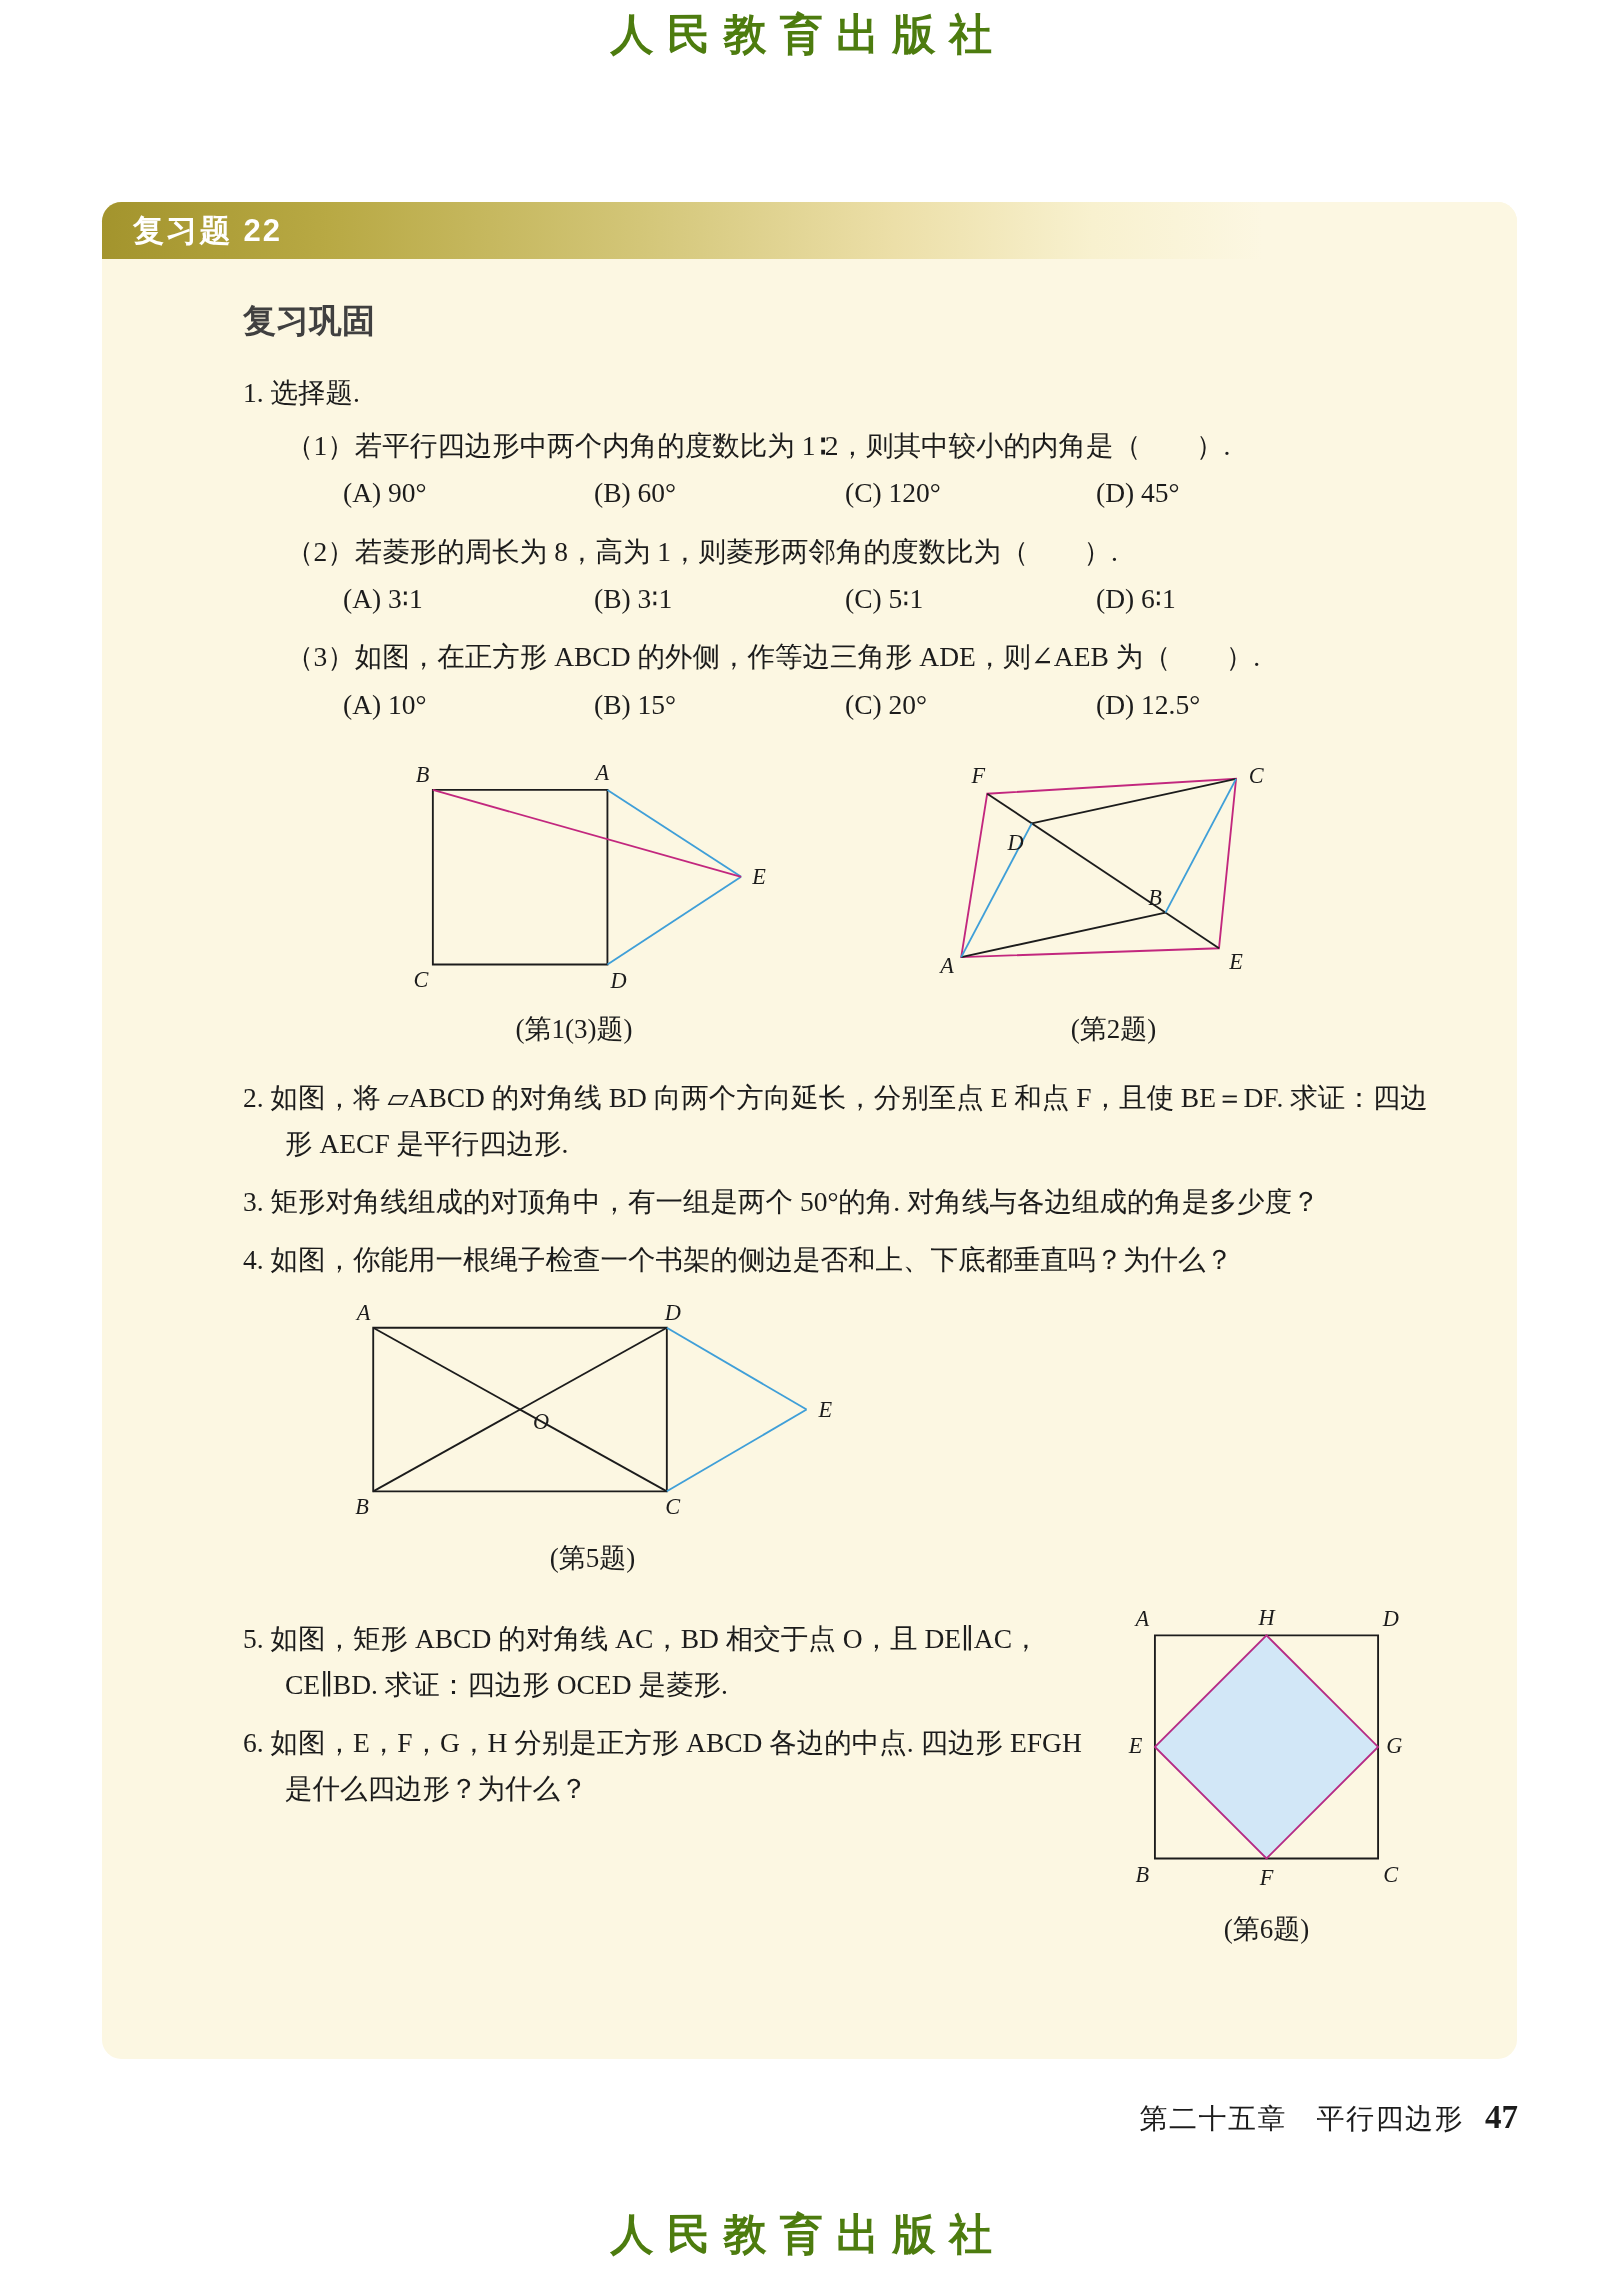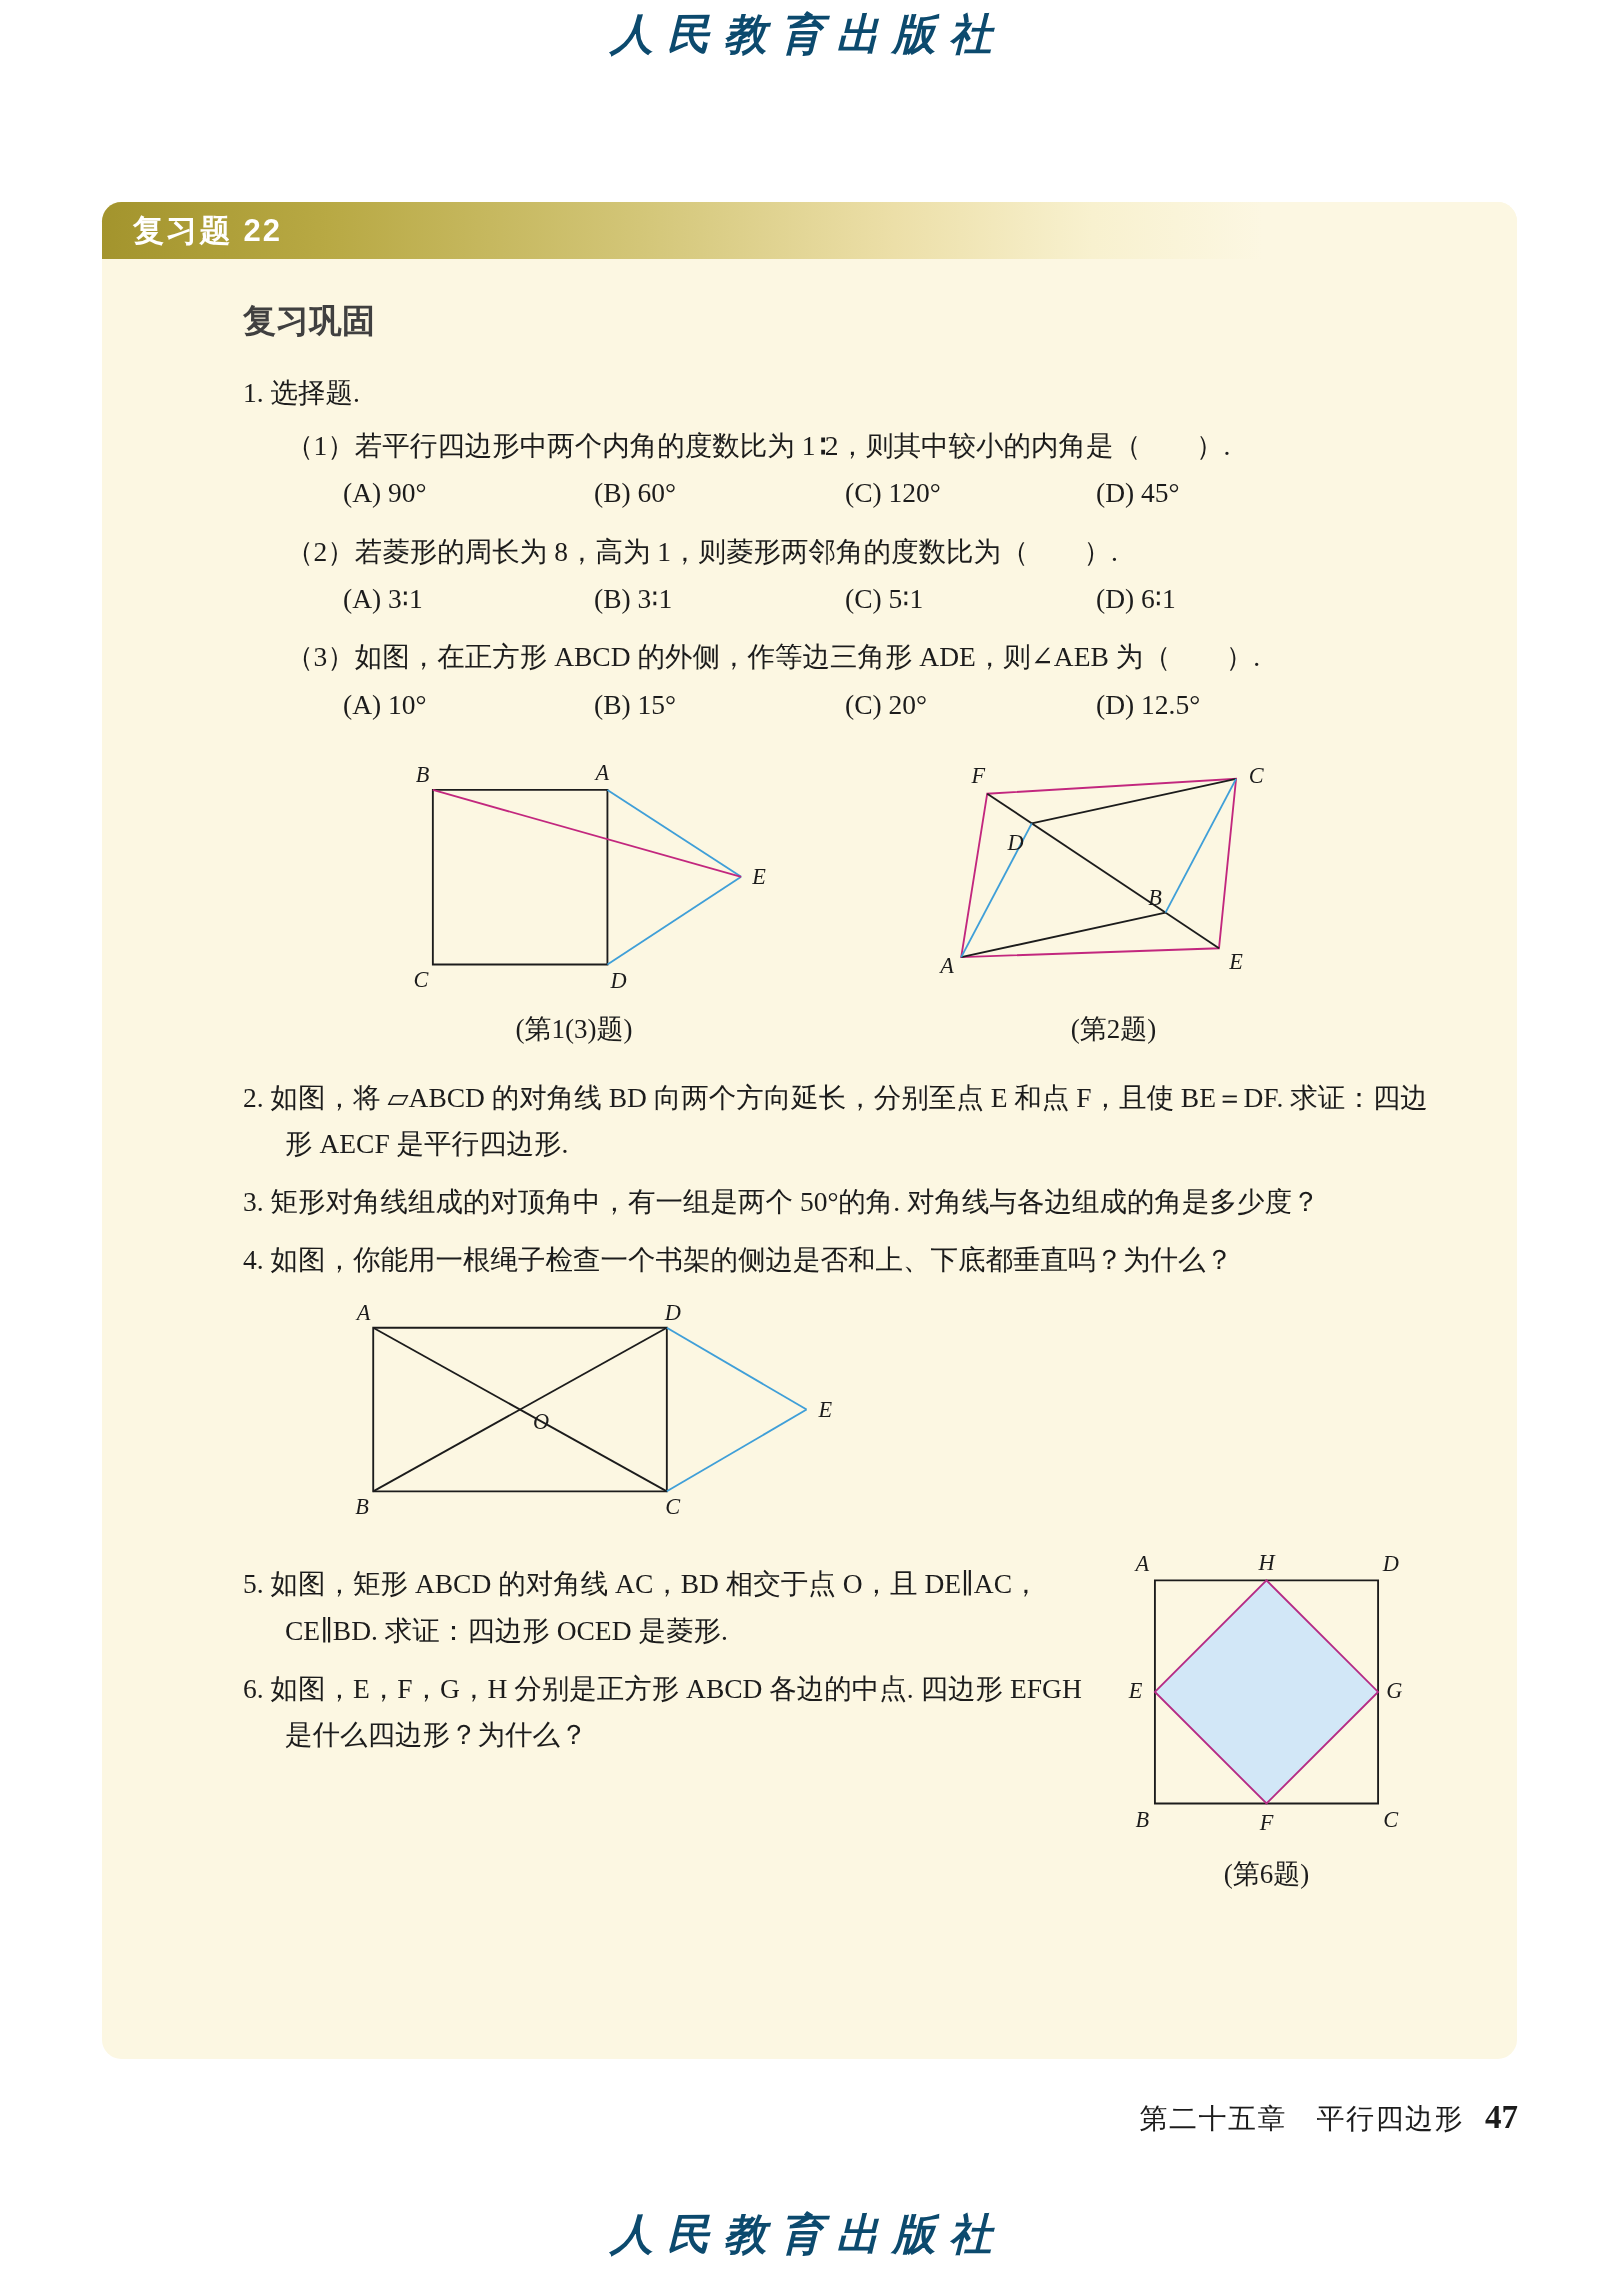--- a/index.html
+++ b/index.html
@@ -2,22 +2,22 @@
 <html style="font-size:12px"><head>
 <meta charset="utf-8">
 <style>
   html,body { margin:0; padding:0; background:#ffffff; }
   .page {
     position:relative; width:1616px; height:2284px; background:#ffffff;
     font-family:"Liberation Serif","DejaVu Serif",serif; color:#1c1c1c; overflow:hidden;
   }
   .logo {
     position:absolute; left:0; width:100%; text-align:center;
-    font-family:"DejaVu Serif",serif; font-style:italic; font-weight:bold;
-    color:#0c4a6e; font-size:43px; letter-spacing:13.4px;
+    font-family:"DejaVu Serif",serif; font-weight:bold;
+    color:#4d7c0f; font-size:43px; letter-spacing:13.4px;
   }
   .logo.top { top:6px; }
   .logo.bottom { top:2206px; }
 
   .panel {
     position:absolute; left:102px; top:202px; width:1415px; height:1857px;
     background:#fcf7e2; border-radius:19.3px; box-sizing:border-box;
   }
   .banner {
     height:57px; border-radius:19.3px 19.3px 0 0;
@@ -156,20 +156,21 @@
             <line x1="35" y1="252" x2="430" y2="32" stroke="#1c1c1c" stroke-width="2.5"></line>
             <line x1="430" y1="32" x2="618" y2="142" stroke="#3f9fd8" stroke-width="2.5"></line>
             <line x1="430" y1="252" x2="618" y2="142" stroke="#3f9fd8" stroke-width="2.5"></line>
             <text x="22" y="22" text-anchor="middle">A</text>
             <text x="438" y="22" text-anchor="middle">D</text>
             <text x="20" y="282" text-anchor="middle">B</text>
             <text x="438" y="282" text-anchor="middle">C</text>
             <text x="250" y="168" text-anchor="start">O</text>
             <text x="634" y="152" text-anchor="start">E</text>
           </svg>
+          <figcaption>(第5题)</figcaption>
         </figure>
       </div>
 
       <div class="bottomrow">
         <div class="leftcol">
           <p class="prob">5. 如图，矩形 ABCD 的对角线 AC，BD 相交于点 O，且 DE∥AC，CE∥BD. 求证：四边形 OCED 是菱形.</p>
           <p class="prob">6. 如图，E，F，G，H 分别是正方形 ABCD 各边的中点. 四边形 EFGH 是什么四边形？为什么？</p>
         </div>
         <figure class="fig6col">
           <svg width="305" height="294" viewBox="0 0 410 395" style="font-size:37px">

